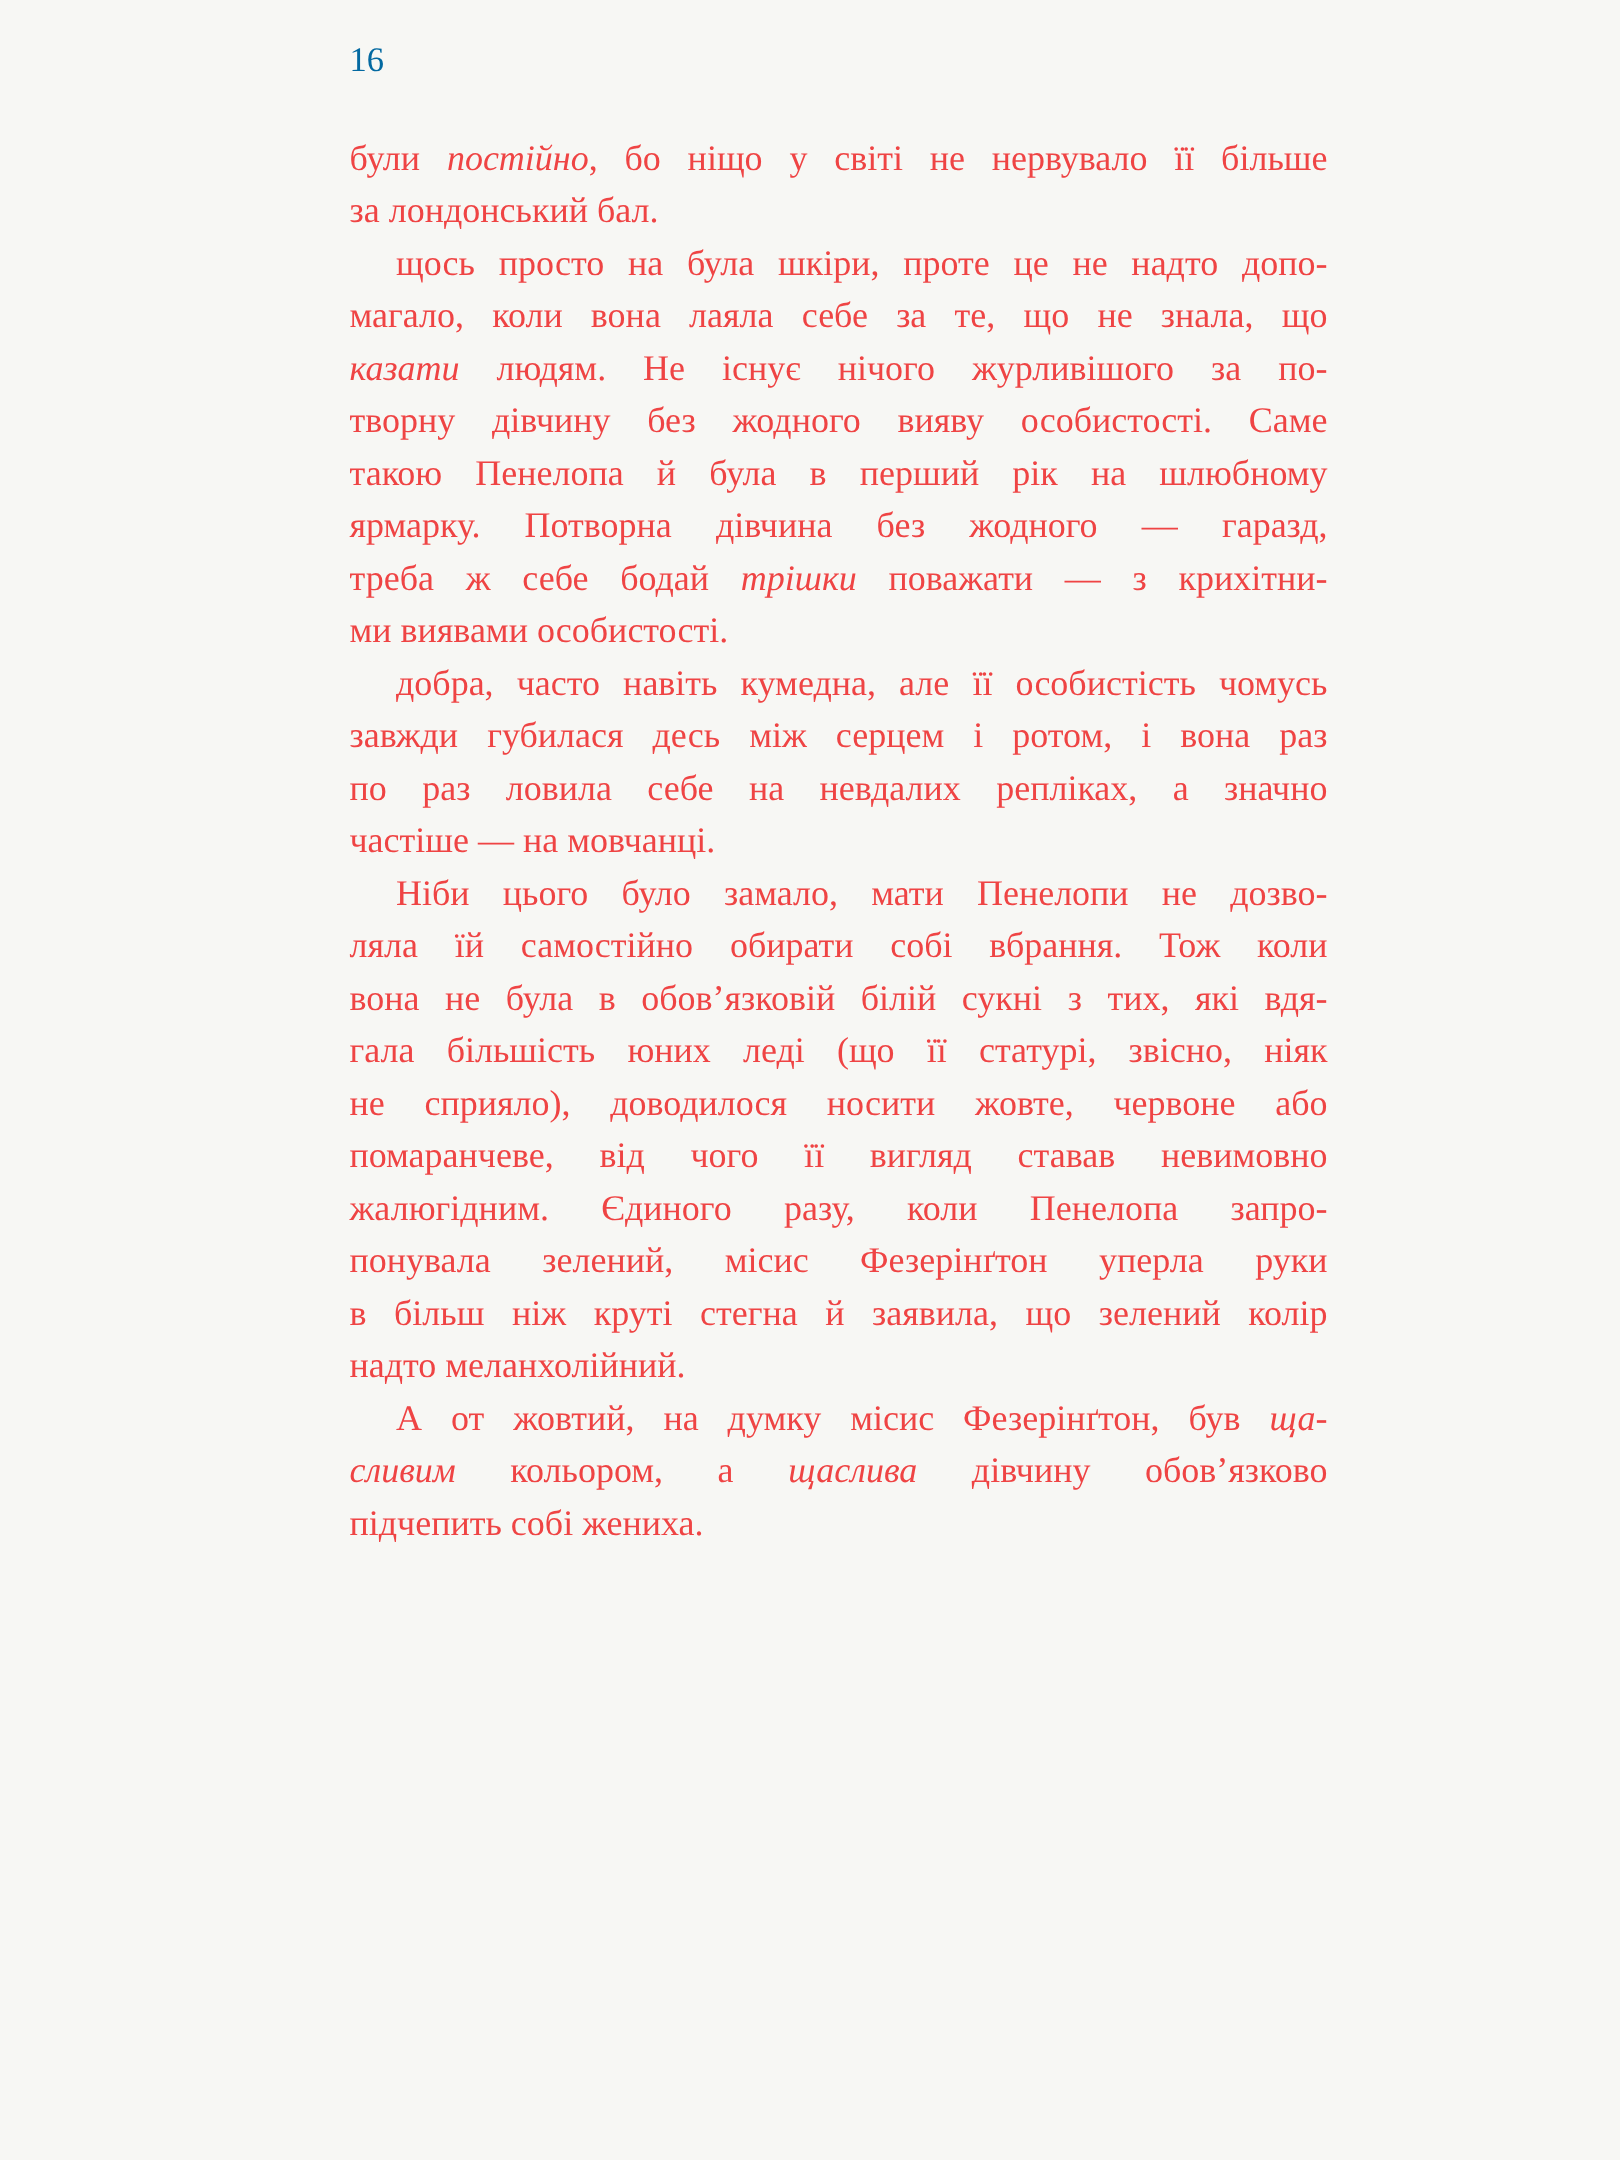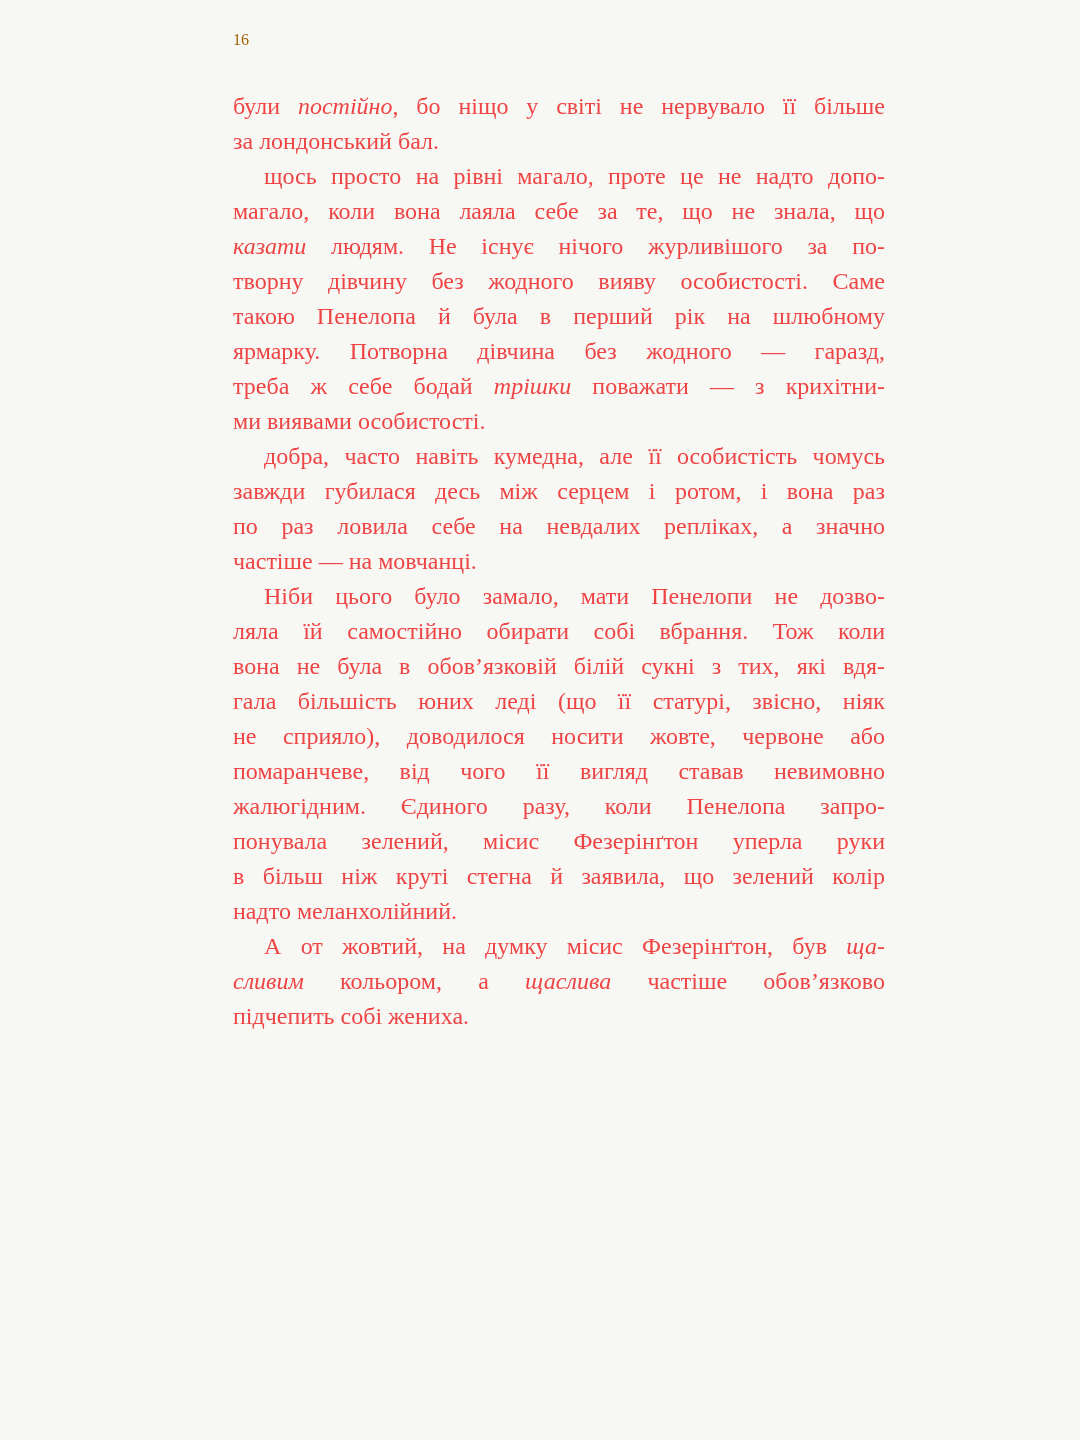--- a/index.html
+++ b/index.html
@@ -16,23 +16,23 @@
     overflow: hidden;
   }
   .book-page {
     position: absolute;
     inset: 0;
   }
   .page-number {
     position: absolute;
     left: 233px;
     top: 26px;
-    font-size: 16px;
+    font-size: 23px;
     line-height: 28px;
-    color: #a16207;
+    color: #0369a1;
   }
   .text-block {
     position: absolute;
     left: 233px;
     top: 89px;
     width: 652px;
     font-size: 24px;
     line-height: 35px;
     color: #ef4444;
   }
@@ -58,21 +58,21 @@
 <body>
 
 <div class="book-page">
   <div class="page-number">16</div>
   <div class="text-block">
       <div class="paragraph">
         <div class="line"><span>були </span><em>постійно</em><span>, бо ніщо у світі не нервувало її більше</span></div>
         <div class="line last"><span>за лондонський бал.</span></div>
       </div>
       <div class="paragraph indent">
-        <div class="line"><span>щось просто на рівні магало, проте це не надто допо-</span></div>
+        <div class="line"><span>щось просто на була шкіри, проте це не надто допо-</span></div>
         <div class="line"><span>магало, коли вона лаяла себе за те, що не знала, що</span></div>
         <div class="line"><em>казати</em><span> людям. Не існує нічого журливішого за по-</span></div>
         <div class="line"><span>творну дівчину без жодного вияву особистості. Саме</span></div>
         <div class="line"><span>такою Пенелопа й була в перший рік на шлюбному</span></div>
         <div class="line"><span>ярмарку. Потворна дівчина без жодного — гаразд,</span></div>
         <div class="line"><span>треба ж себе бодай </span><em>трішки</em><span> поважати — з крихітни-</span></div>
         <div class="line last"><span>ми виявами особистості.</span></div>
       </div>
       <div class="paragraph indent">
         <div class="line"><span>добра, часто навіть кумедна, але її особистість чомусь</span></div>
@@ -87,17 +87,17 @@
         <div class="line"><span>гала більшість юних леді (що її статурі, звісно, ніяк</span></div>
         <div class="line"><span>не сприяло), доводилося носити жовте, червоне або</span></div>
         <div class="line"><span>помаранчеве, від чого її вигляд ставав невимовно</span></div>
         <div class="line"><span>жалюгідним. Єдиного разу, коли Пенелопа запро-</span></div>
         <div class="line"><span>понувала зелений, місис Фезерінґтон уперла руки</span></div>
         <div class="line"><span>в більш ніж круті стегна й заявила, що зелений колір</span></div>
         <div class="line last"><span>надто меланхолійний.</span></div>
       </div>
       <div class="paragraph indent">
         <div class="line"><span>А от жовтий, на думку місис Фезерінґтон, був </span><em>ща-</em></div>
-        <div class="line"><em>сливим</em><span> кольором, а </span><em>щаслива</em><span> частіше обов’язково</span></div>
+        <div class="line"><em>сливим</em><span> кольором, а </span><em>щаслива</em><span> дівчину обов’язково</span></div>
         <div class="line last"><span>підчепить собі жениха.</span></div>
       </div>
     </div>
 </div>
 
 </body></html>

